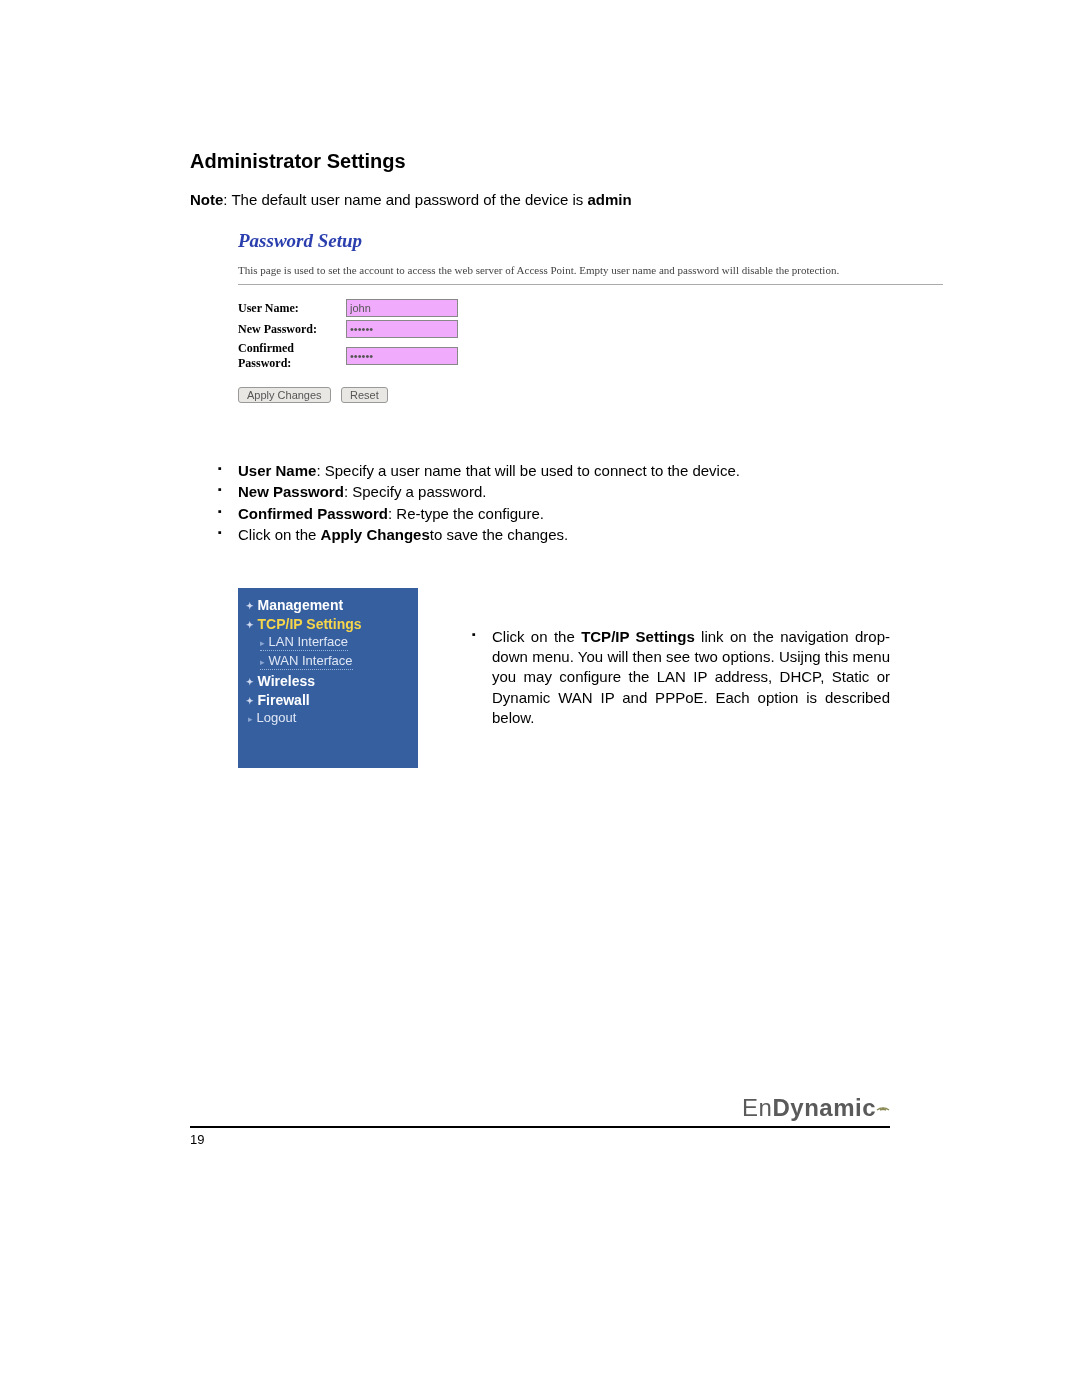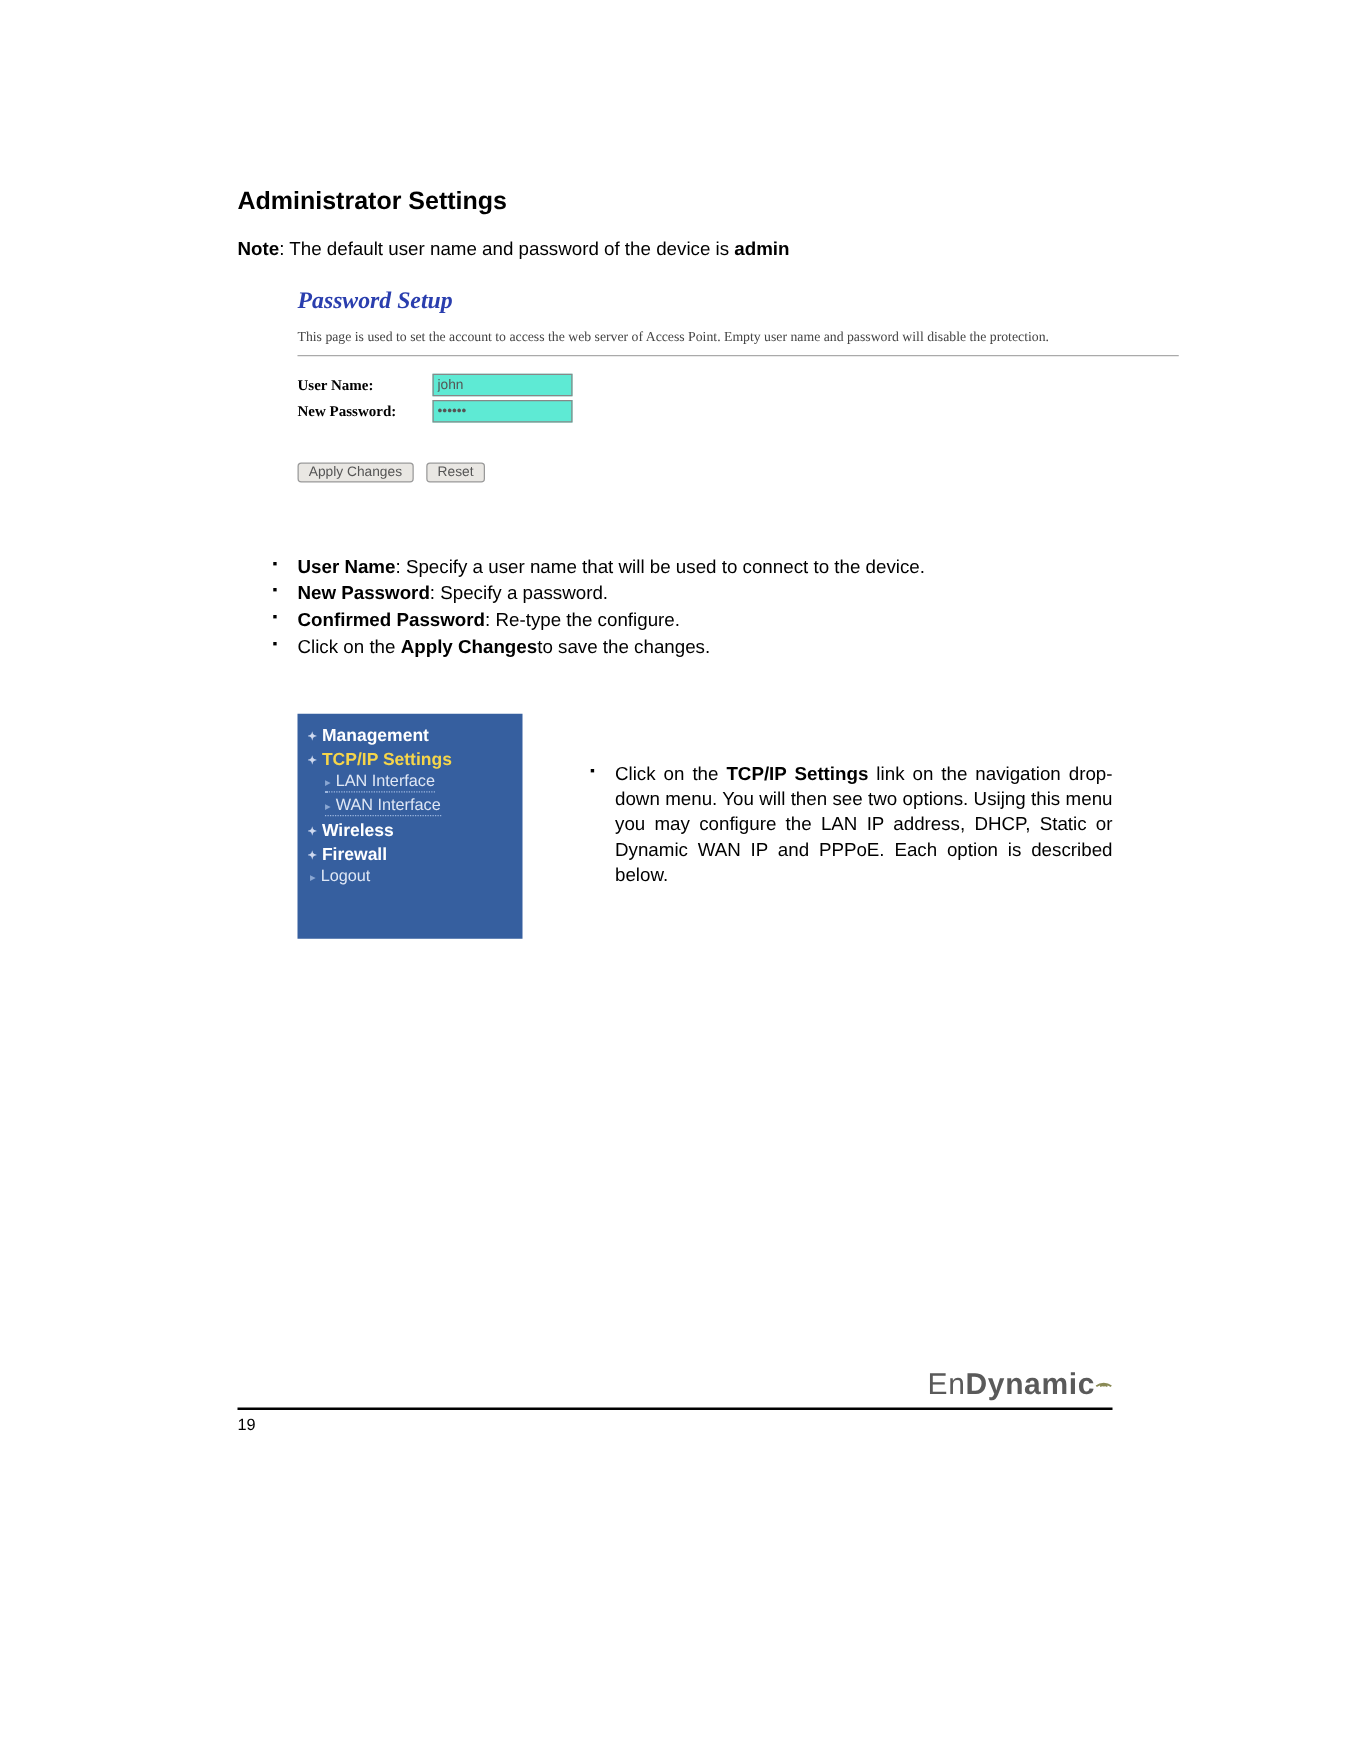--- a/index.html
+++ b/index.html
@@ -75,27 +75,27 @@
   .pwlabel {
     width: 108px;
     font-family: "Times New Roman", serif;
     font-weight: bold;
     font-size: 12px;
   }
   .pwinput {
     width: 112px;
     height: 18px;
     border: 1px solid #888;
-    background: #5eead4;
+    background: #f0abfc;
     font-size: 11px;
     padding: 0 3px;
     color: #555;
   }
   .pwbtns {
-    margin-top: 30px;
+    margin-top: 14px;
   }
   .pwbtn {
     font-size: 11px;
     padding: 1px 8px;
     background: #e9e7e3;
     border: 1px solid #999;
     border-radius: 3px;
     color: #555;
     cursor: pointer;
     margin-right: 6px;
@@ -206,20 +206,24 @@
     <div class="pwdesc">This page is used to set the account to access the web server of Access Point. Empty user name and password will disable the protection.</div>
     <hr>
     <div class="pwrow">
       <div class="pwlabel">User Name:</div>
       <input class="pwinput" value="john" style="">
     </div>
     <div class="pwrow">
       <div class="pwlabel">New Password:</div>
       <input class="pwinput" type="password" value="••••••" style="">
     </div>
+    <div class="pwrow">
+      <div class="pwlabel">Confirmed Password:</div>
+      <input class="pwinput" type="password" value="••••••" style="">
+    </div>
     <div class="pwbtns">
       <button class="pwbtn">Apply Changes</button>
       <button class="pwbtn">Reset</button>
     </div>
   </div>
 
   <div class="gap20"></div>
 
   <ul class="blk">
     <li>

